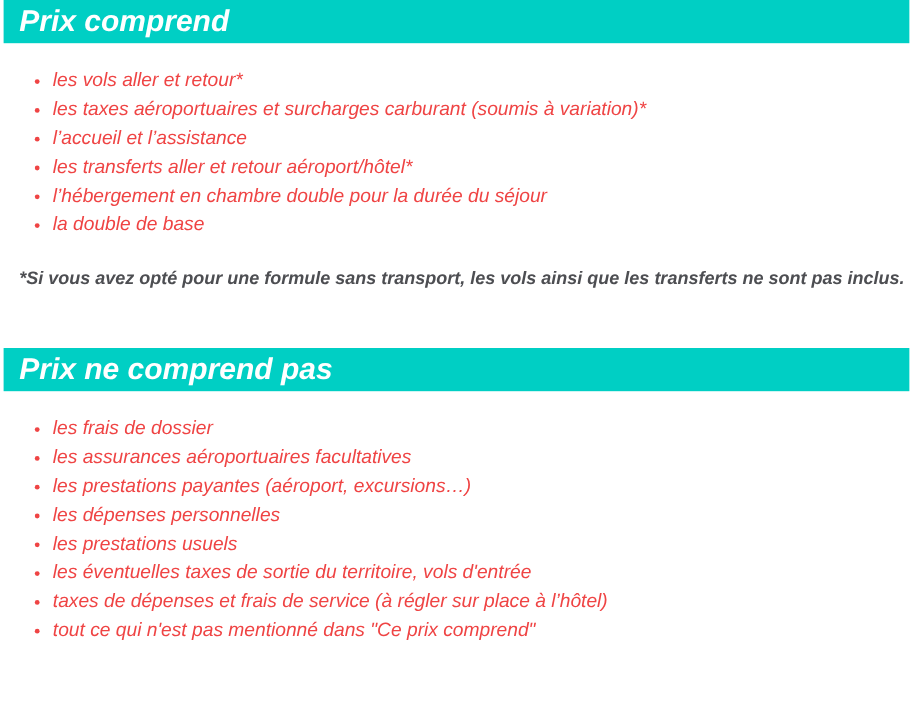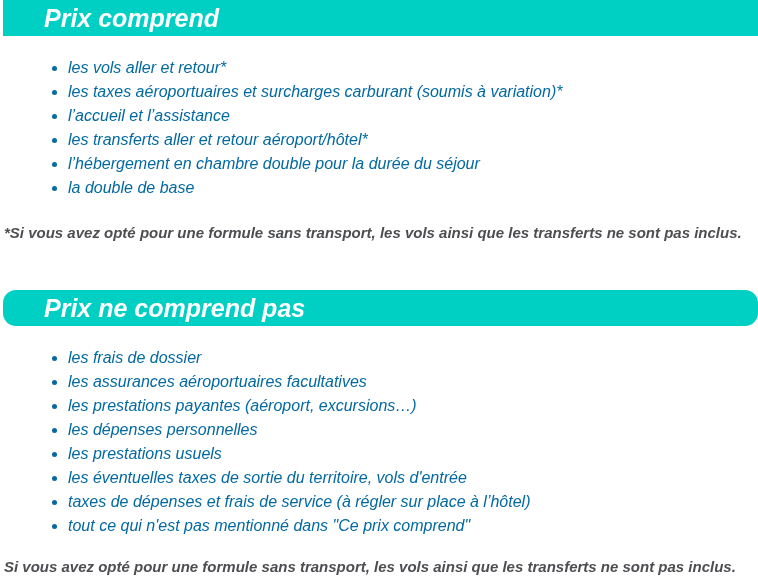--- a/index.html
+++ b/index.html
@@ -21,49 +21,47 @@
     align-items: center;
   }
   .section-header .title {
     color: #ffffff;
     font-size: 25px;
     font-weight: 700;
     font-style: italic;
     padding-left: 13px;
     line-height: 36px;
     white-space: nowrap;
-    margin-left: 28px;
   }
 
   ul.item-list {
     margin: 20px 0 0 0;
     padding: 0 0 0 44px;
     list-style: disc;
   }
   ul.item-list li {
     font-size: 16px;
     font-style: italic;
-    color: #0369a1;
+    color: #ef4444;
     line-height: 24px;
     white-space: nowrap;
-    margin-left: 24px;
   }
 
   .note {
     margin: 24px 0 0 0;
-    padding-left: 4px;
+    padding-left: 16px;
     font-size: 15px;
     font-style: italic;
     font-weight: 700;
     color: #4d4e52;
     line-height: 18px;
     white-space: nowrap;
   }
 
-  .section-2 .section-header { margin-top: 48px; border-radius: 13px; }
+  .section-2 .section-header { margin-top: 48px; }
   .section-2 .note { margin-top: 20px; }
 </style>
 </head>
 <body>
 
 <div class="page">
 
   <div class="section section-1">
     <div class="section-header">
       <span class="title">Prix comprend</span>
@@ -86,16 +84,15 @@
     <ul class="item-list">
       <li>les frais de dossier</li>
       <li>les assurances aéroportuaires facultatives</li>
       <li>les prestations payantes (aéroport, excursions…)</li>
       <li>les dépenses personnelles</li>
       <li>les prestations usuels</li>
       <li>les éventuelles taxes de sortie du territoire, vols d'entrée</li>
       <li>taxes de dépenses et frais de service (à régler sur place à l’hôtel)</li>
       <li>tout ce qui n'est pas mentionné dans "Ce prix comprend"</li>
     </ul>
-    <p class="note">Si vous avez opté pour une formule sans transport, les vols ainsi que les transferts ne sont pas inclus.</p>
   </div>
 
 </div>
 
 </body></html>

